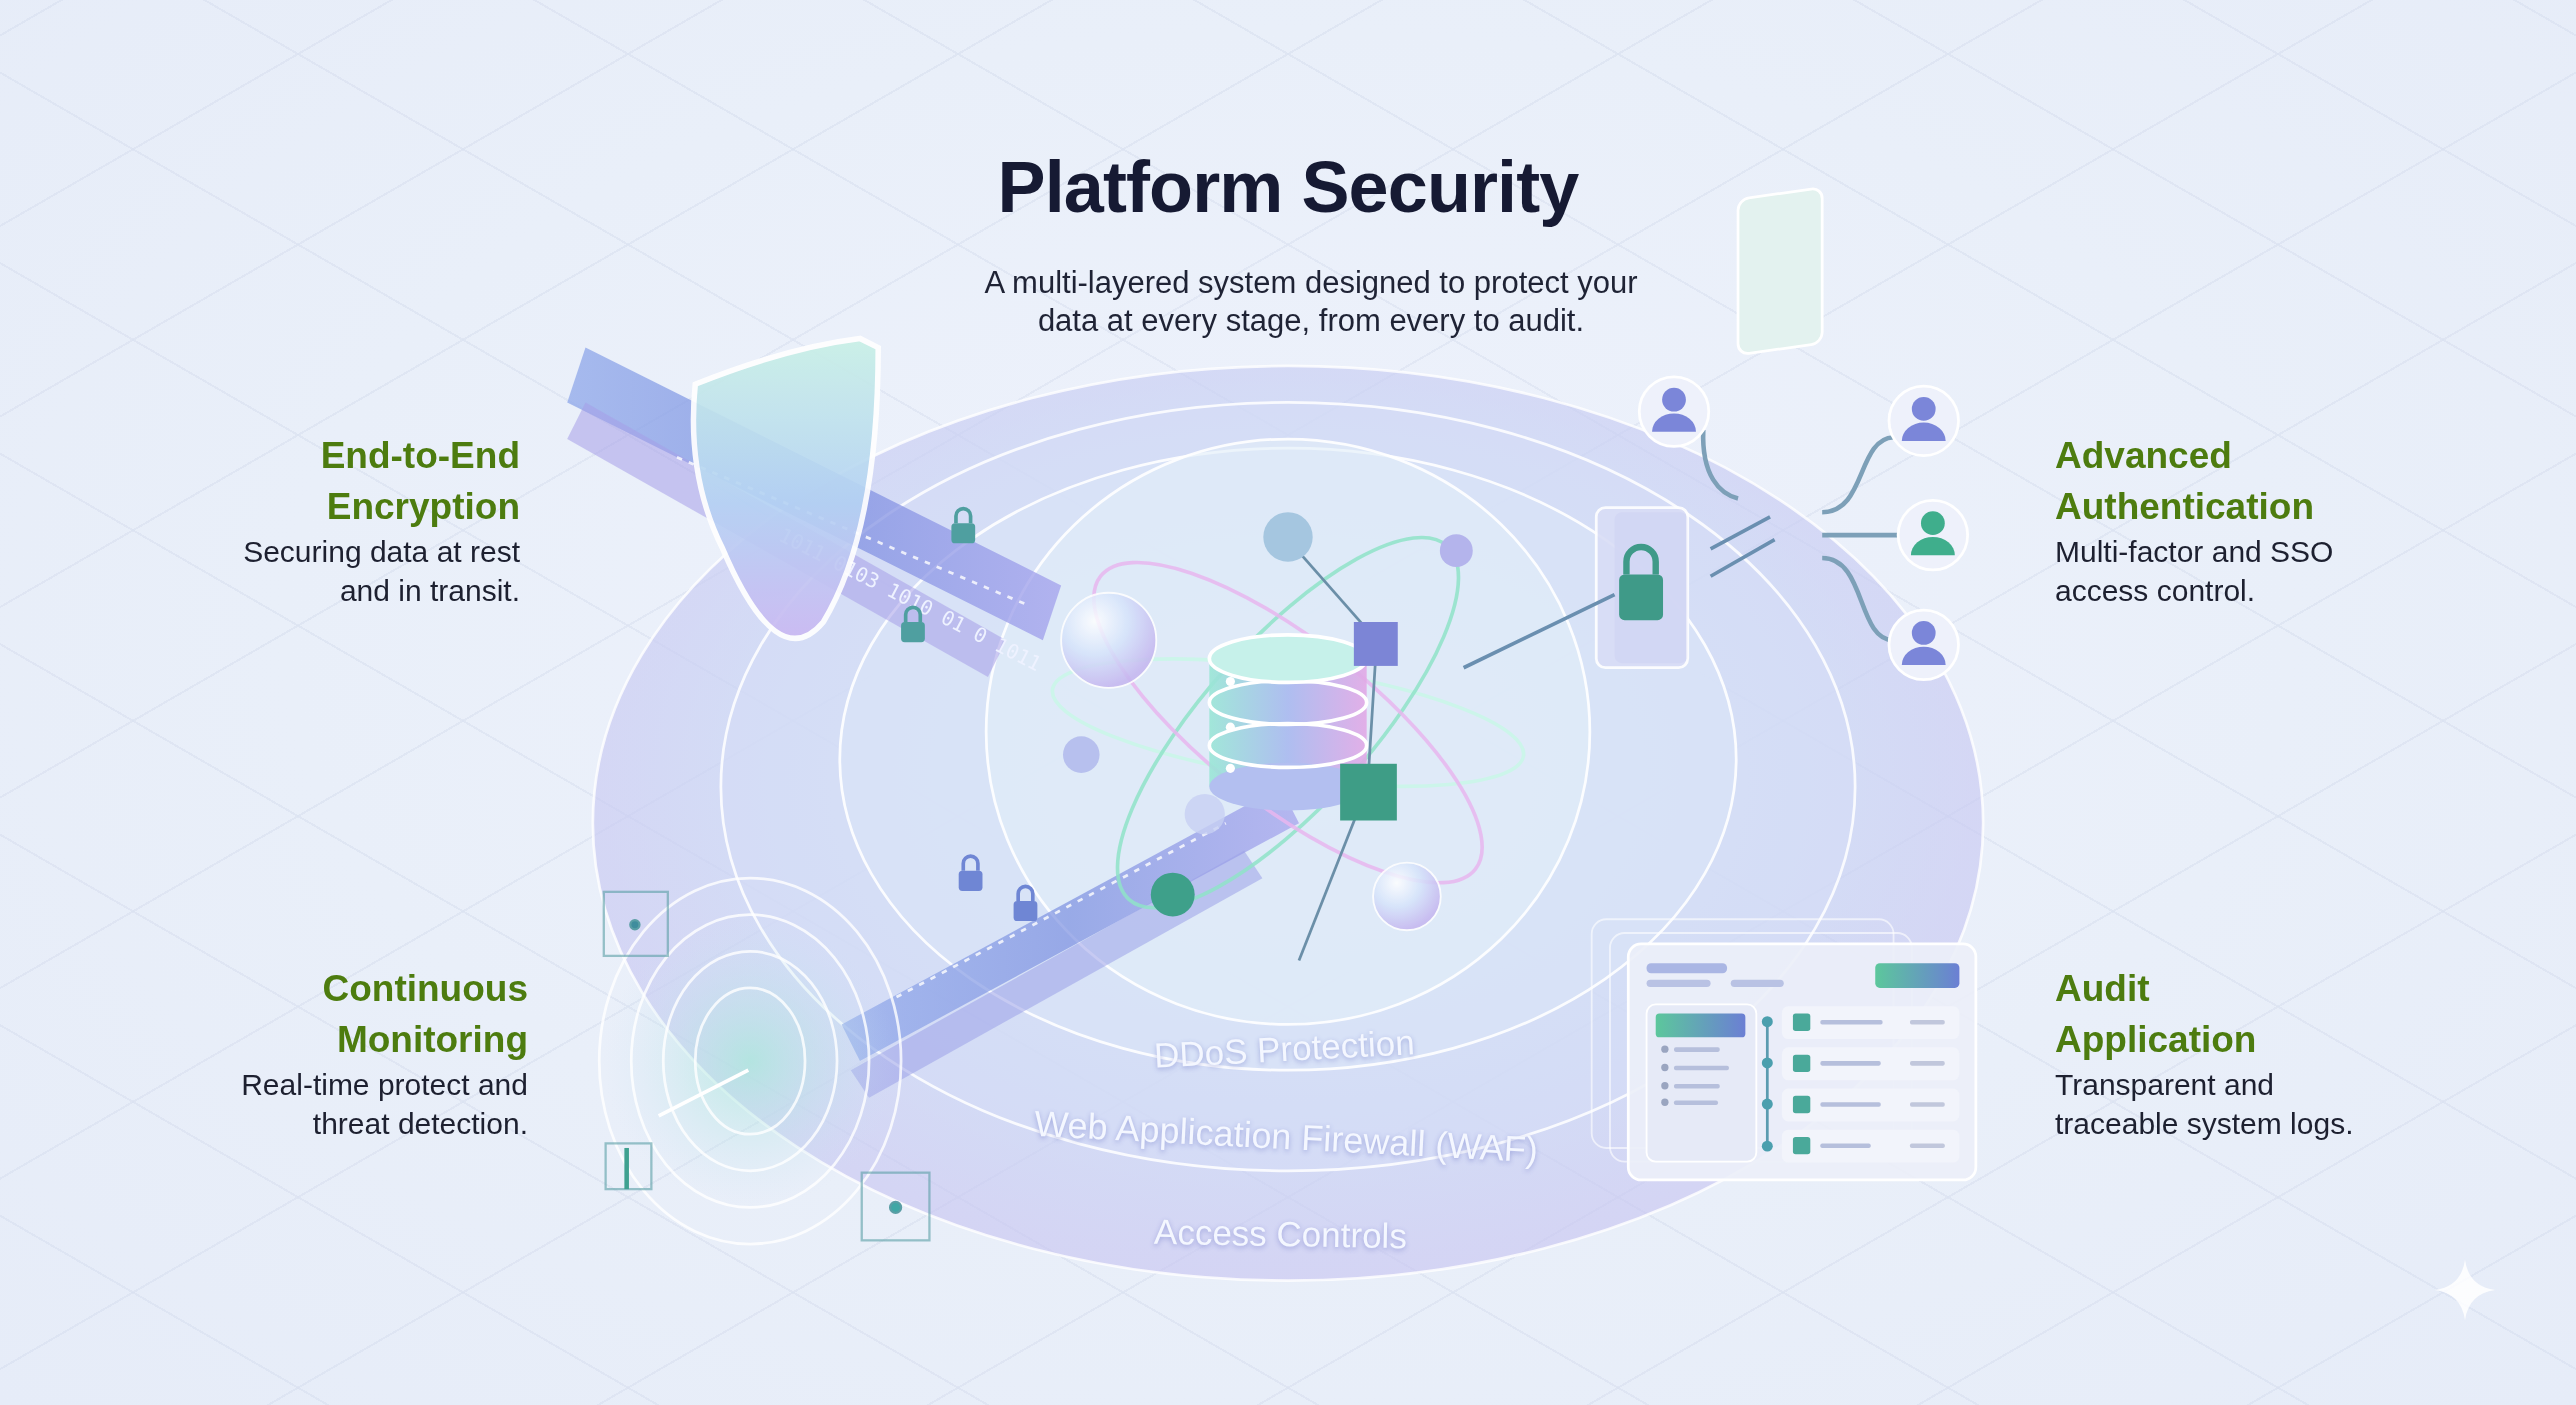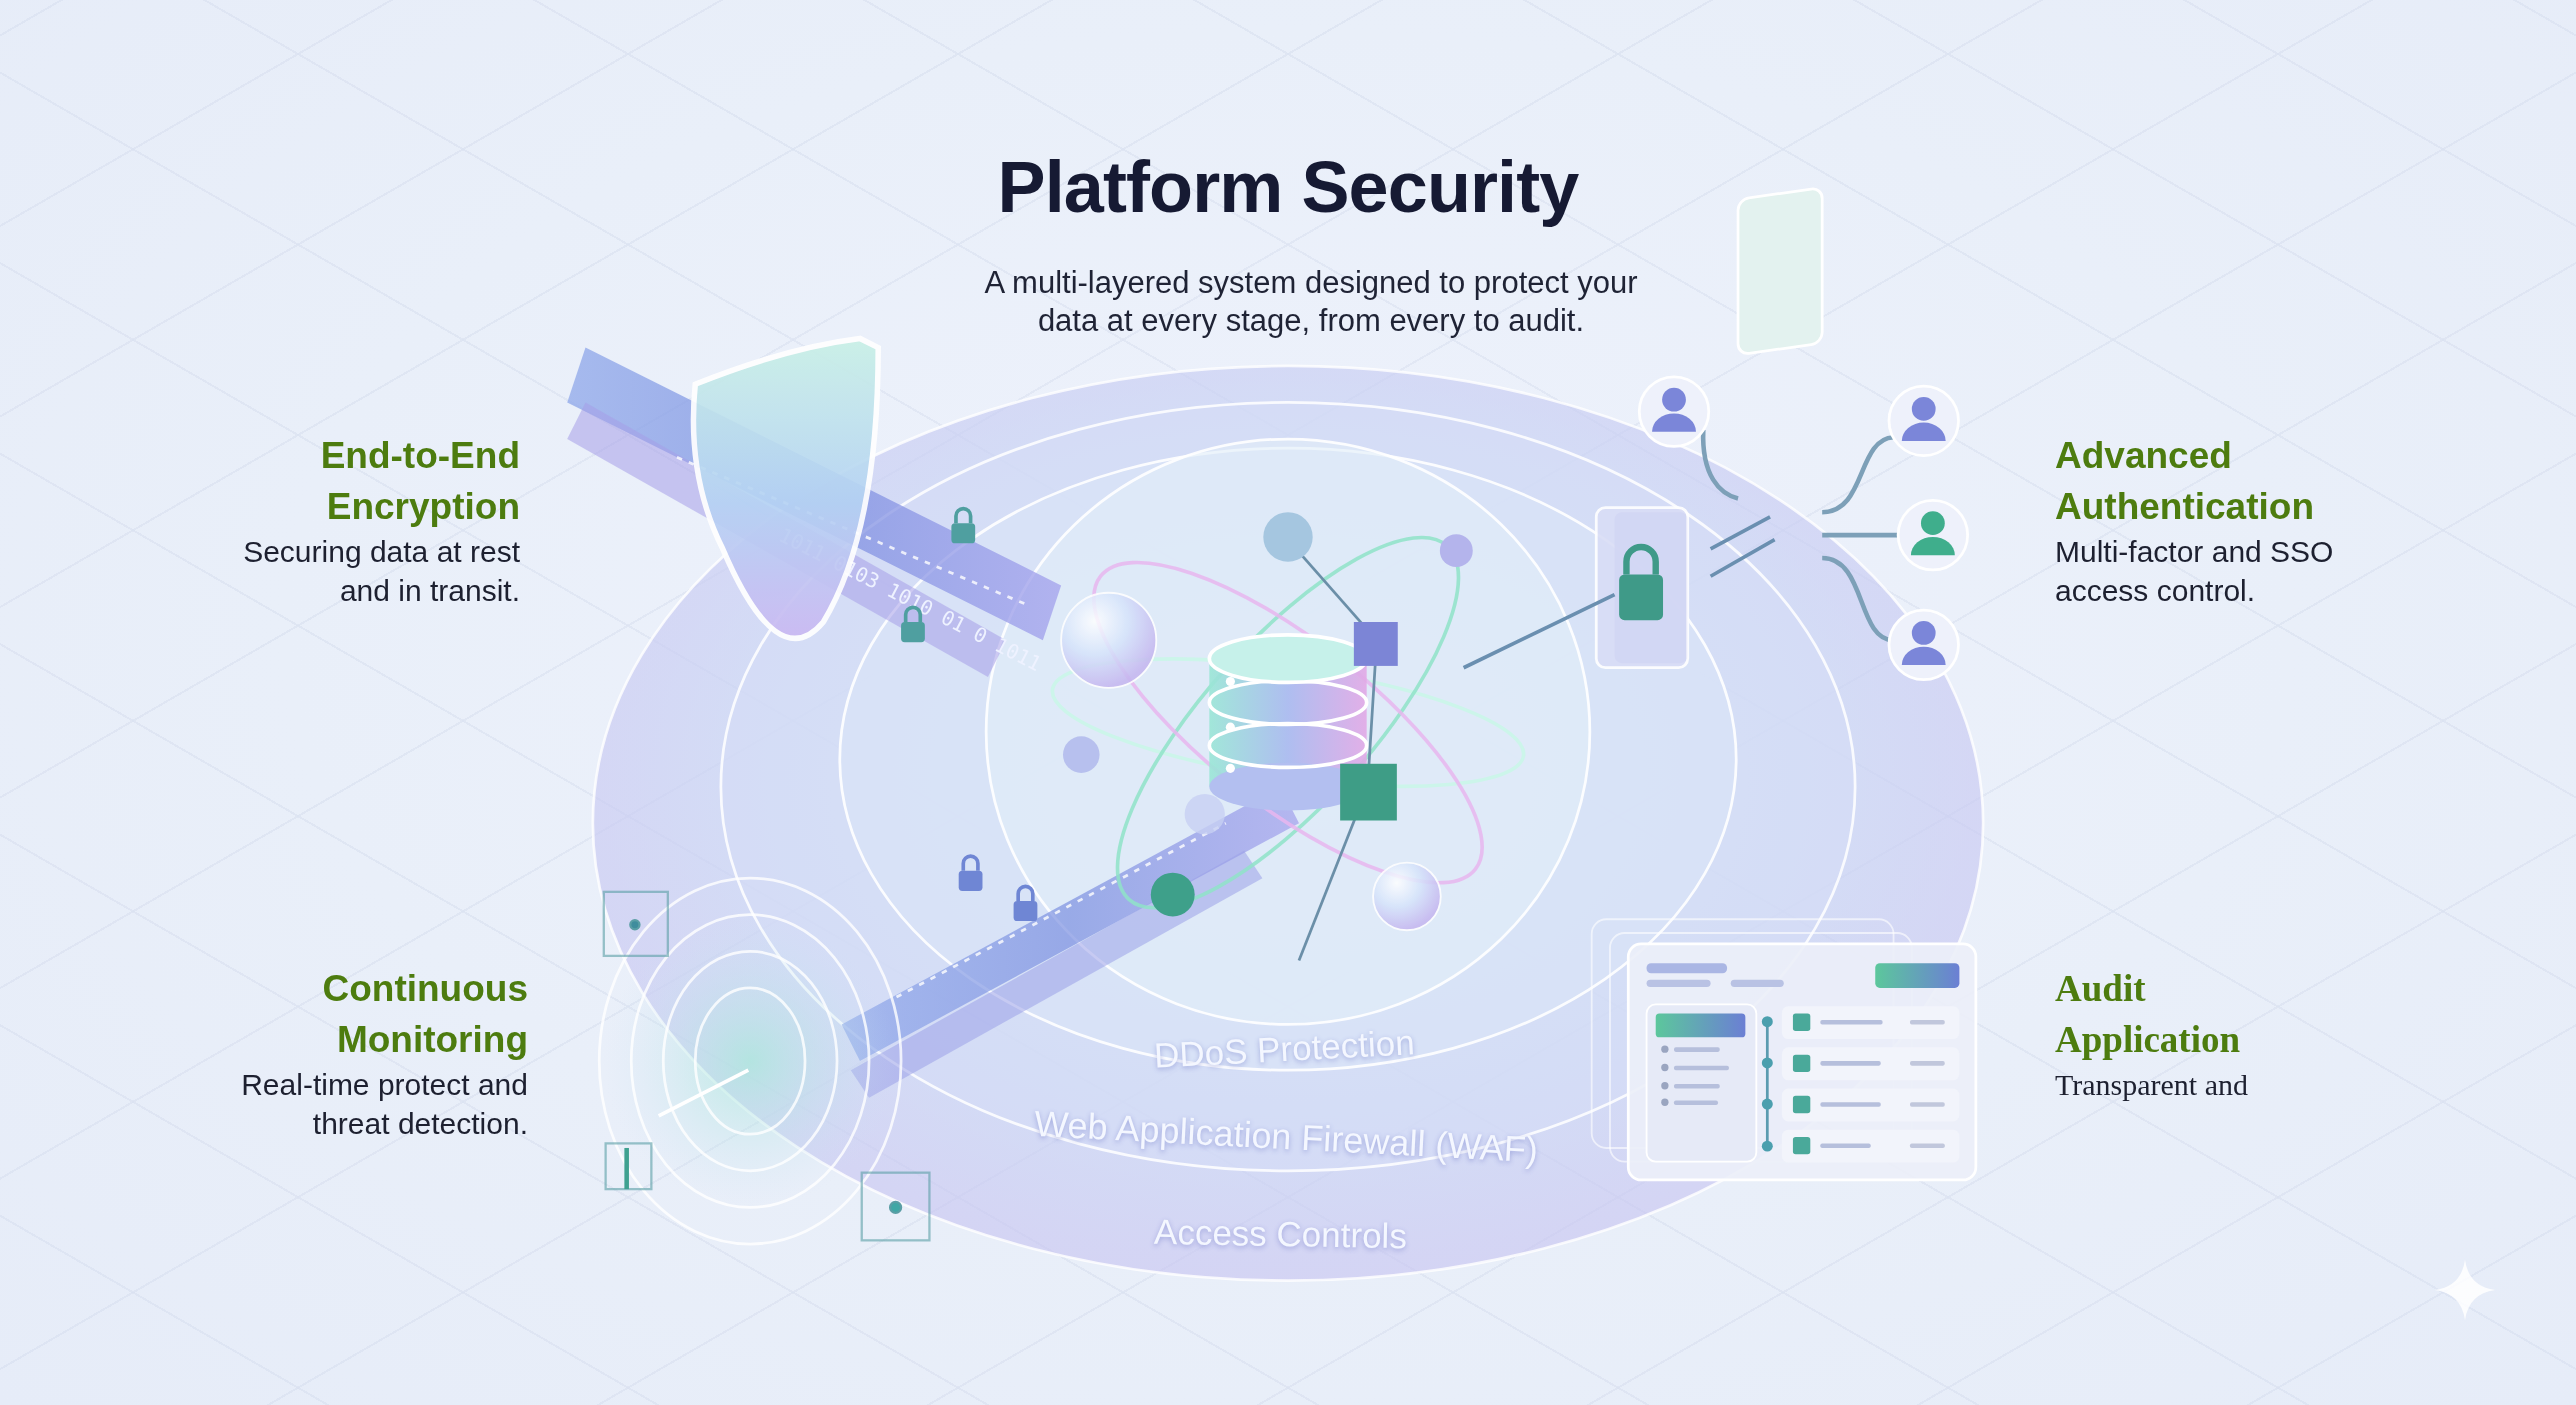--- a/index.html
+++ b/index.html
@@ -13,21 +13,21 @@
   .header{position:absolute;left:0;right:0;top:137px;text-align:center;}
   .title{font-size:72px;font-weight:700;letter-spacing:-0.9px;color:#161a33;margin:0;line-height:101px;}
   .subtitle{font-size:31px;line-height:38px;color:#1f2335;margin-top:25.6px;padding-left:46px;}
   .feature{position:absolute;width:403px;}
   .feature .h{font-size:37px;font-weight:700;line-height:51px;color:#4d7c0f;}
   .feature .d{font-size:30px;line-height:39px;color:#1d2030;}
   .left{text-align:right;}
   .f-enc{left:117px;top:430px;}
   .f-mon{left:125px;top:963px;}
   .f-auth{left:2055px;top:430px;}
-  .f-audit{left:2055px;top:963px;font-family:Liberation Serif, serif;}
+  .f-audit{left:2055px;top:963px;}
   .illus{position:absolute;left:0;top:0;width:2576px;height:1405px;pointer-events:none;}
   .ring-label{position:absolute;color:#f4f7ff;font-size:35px;text-shadow:0 1.8px 5.5px rgba(90,100,190,.45);white-space:nowrap;}
   .sparkle{position:absolute;left:2433px;top:1258px;width:64px;height:64px;}
 </style>
 </head>
 <body>
 
 <div class="grid"></div>
 
 <svg class="illus" viewBox="0 0 2816 1536" xmlns="http://www.w3.org/2000/svg">
@@ -279,19 +279,20 @@
     </div>
 </div>
 
 <div class="feature f-audit">
   <div class="h">
       <div>Audit</div>
       <div>Application</div>
     </div>
   <div class="d">
       <div>Transparent and</div>
+      <div>traceable system logs.</div>
     </div>
 </div>
 
 <svg class="sparkle" viewBox="0 0 70 70">
   <path d="M35 2 Q39 31 68 35 Q39 39 35 68 Q31 39 2 35 Q31 31 35 2 Z" fill="#ffffff" opacity=".85"></path>
 </svg>
 
 
 </body></html>

